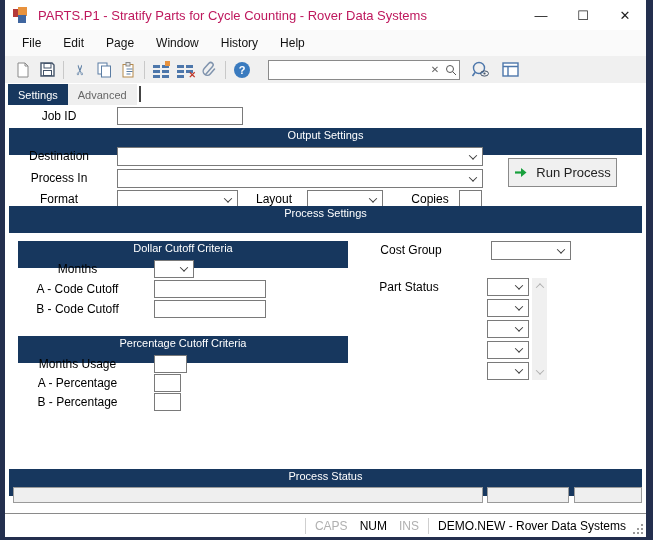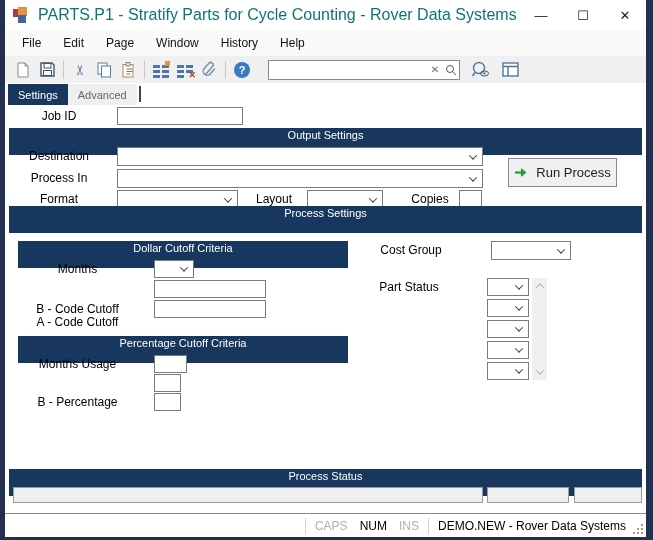--- a/index.html
+++ b/index.html
@@ -15,21 +15,21 @@
   .window {
     position:absolute; left:5px; top:0; width:641px; height:537px;
     background:#fff; display:flex; flex-direction:column;
   }
   
   .titlebar { height:30px; background:#fff; display:flex; align-items:center; flex:0 0 auto; }
   .app-icon { width:16px; height:16px; margin-left:8px; position:relative; }
   .app-icon .sq1 { position:absolute; left:0; top:2px; width:8px; height:8px; background:#b43a3a; }
   .app-icon .sq2 { position:absolute; left:5px; top:0; width:9px; height:9px; background:#e8923d; }
   .app-icon .sq3 { position:absolute; left:5px; top:8px; width:8px; height:8px; background:#3f66a0; }
-  .title-text { margin-left:9px; font-size:16px; color:#0f766e; }
+  .title-text { margin-left:9px; font-size:13px; color:#be185d; }
   .win-controls { margin-left:auto; display:flex; height:100%; }
   .win-btn { width:42px; height:100%; display:flex; align-items:center; justify-content:center;
              font-size:13px; color:#222; cursor:default; }
   
   .menubar { height:26px; background:#fafafa; display:flex; align-items:center; flex:0 0 auto; padding-left:6px; }
   .menu-item { padding:0 11px; font-size:12px; color:#111; height:100%; display:flex; align-items:center; }
   
   .toolbar { height:27px; background:#f0f0f0; display:flex; align-items:center; flex:0 0 auto; padding-left:6px; }
   .tbtn { width:24px; height:22px; display:flex; align-items:center; justify-content:center; }
   .tsep { width:1px; height:18px; background:#c9c9c9; margin:0 4px; }
@@ -243,21 +243,21 @@
 
     <div class="band" style="left:4px; top:101px; width:633px;">Process Settings</div>
 
     <div class="band" style="left:13px; top:136px; width:330px;">Dollar Cutoff Criteria</div>
 
     <div class="lbl" style="left:0; top:155px; width:145px;">Months</div>
     <div class="dd" style="left:149px; top:155px; width:40px; height:18px;">
         <span class="chev"></span>
       </div>
 
-    <div class="lbl" style="left:0; top:175px; width:145px;margin-top:33px;">A - Code Cutoff</div>
+    <div class="lbl" style="left:0; top:175px; width:145px;">A - Code Cutoff</div>
     <input class="txt" style="left: 149px; top: 175px; width: 112px;">
 
     <div class="lbl" style="left:0; top:195px; width:145px;">B - Code Cutoff</div>
     <input class="txt" style="left: 149px; top: 195px; width: 112px;">
 
     <div class="lbl" style="left:330px; top:136px; width:152px;">Cost Group</div>
     <div class="dd" style="left:486px; top:136px; width:80px;">
         <span class="chev"></span>
       </div>
 
@@ -280,20 +280,21 @@
     <div class="scroll-strip">
       <span class="chev gray up"></span>
       <span class="chev gray"></span>
     </div>
 
     <div class="band" style="left:13px; top:231px; width:330px;">Percentage Cutoff Criteria</div>
 
     <div class="lbl" style="left:0; top:250px; width:145px;">Months Usage</div>
     <input class="txt" style="left: 149px; top: 250px; width: 33px; padding: 0px 1px;">
 
+    <div class="lbl" style="left:0; top:269px; width:145px;">A - Percentage</div>
     <input class="txt" style="left: 149px; top: 269px; width: 27px; padding: 0px 1px;">
 
     <div class="lbl" style="left:0; top:288px; width:145px;">B - Percentage</div>
     <input class="txt" style="left: 149px; top: 288px; width: 27px; padding: 0px 1px;">
 
     <div class="band" style="left:4px; top:364px; width:633px;">Process Status</div>
     <div class="ro-field" style="left:8px; top:382px; width:470px;"></div>
     <div class="ro-field" style="left:482px; top:382px; width:82px;"></div>
     <div class="ro-field" style="left:569px; top:382px; width:68px;"></div>
   </div>

